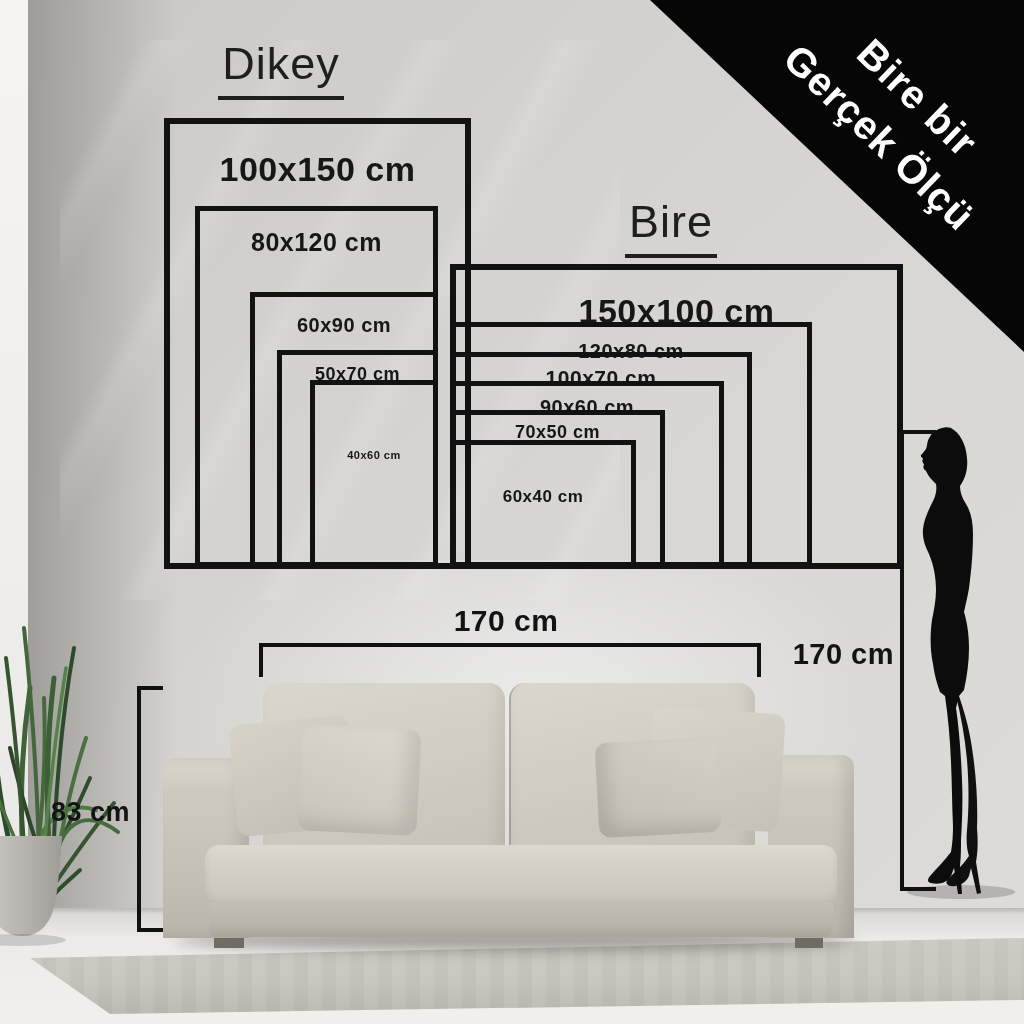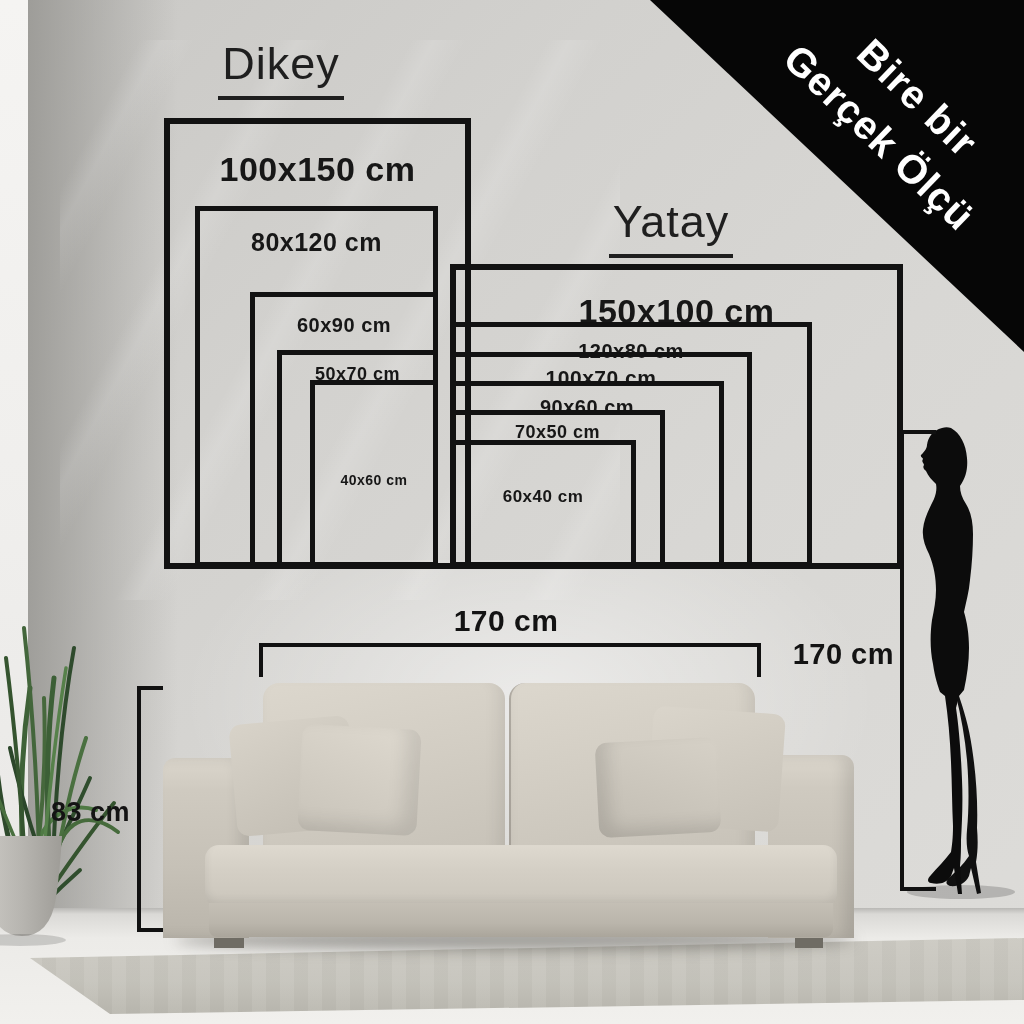--- a/index.html
+++ b/index.html
@@ -34,21 +34,21 @@
   .d2{left:195px;top:206px;width:233px;height:351px;text-decoration:underline;}
   .d3{left:223px;top:263px;width:205px;height:294px;}
   .d4{left:250px;top:292px;width:178px;height:265px;}
   .d5{left:277px;top:350px;width:151px;height:207px;}
   .d6{left:310px;top:380px;width:118px;height:177px;}
   .d1 .lbl{top:26px;font-size:34px;}
   .d2 .lbl{top:17px;font-size:25px;}
   .d3 .lbl{top:11px;font-size:21px;}
   .d4 .lbl{top:17px;font-size:20px;}
   .d5 .lbl{top:9px;font-size:18px;}
-  .d6 .lbl{top:87px;font-size:14px;}
+  .d6 .lbl{top:64px;font-size:11px;}
   
   .y1{left:450px;top:264px;width:441px;height:293px;border-width:6px;}
   .y2{left:450px;top:322px;width:352px;height:235px;}
   .y3{left:450px;top:352px;width:292px;height:205px;}
   .y4{left:450px;top:381px;width:264px;height:176px;}
   .y5{left:450px;top:410px;width:205px;height:147px;}
   .y6{left:450px;top:440px;width:176px;height:117px;}
   .y1 .lbl{top:22px;font-size:34px;}
   .y2 .lbl{top:13px;font-size:20px;}
   .y3 .lbl{top:9px;font-size:21px;}
@@ -129,21 +129,21 @@
       <div class="lbl">60x90 cm</div>
     </div>
   <div class="size-rect d5">
       <div class="lbl">50x70 cm</div>
     </div>
   <div class="size-rect d6">
       <div class="lbl">40x60 cm</div>
     </div>
 
   <div class="chart-title" style="left:576px;top:196px;width:190px;">
-    <span>Yatay</span>
+    <span>Bire</span>
   </div>
   <div class="size-rect y1">
       <div class="lbl">150x100 cm</div>
     </div>
   <div class="size-rect y2">
       <div class="lbl">120x80 cm</div>
     </div>
   <div class="size-rect y3">
       <div class="lbl">100x70 cm</div>
     </div>

